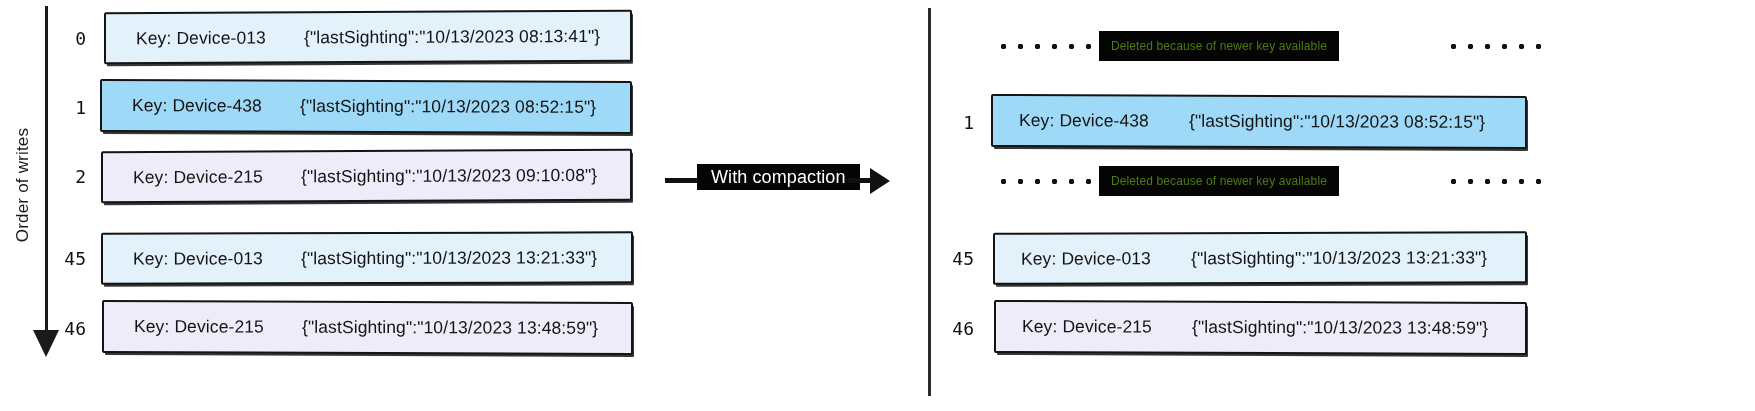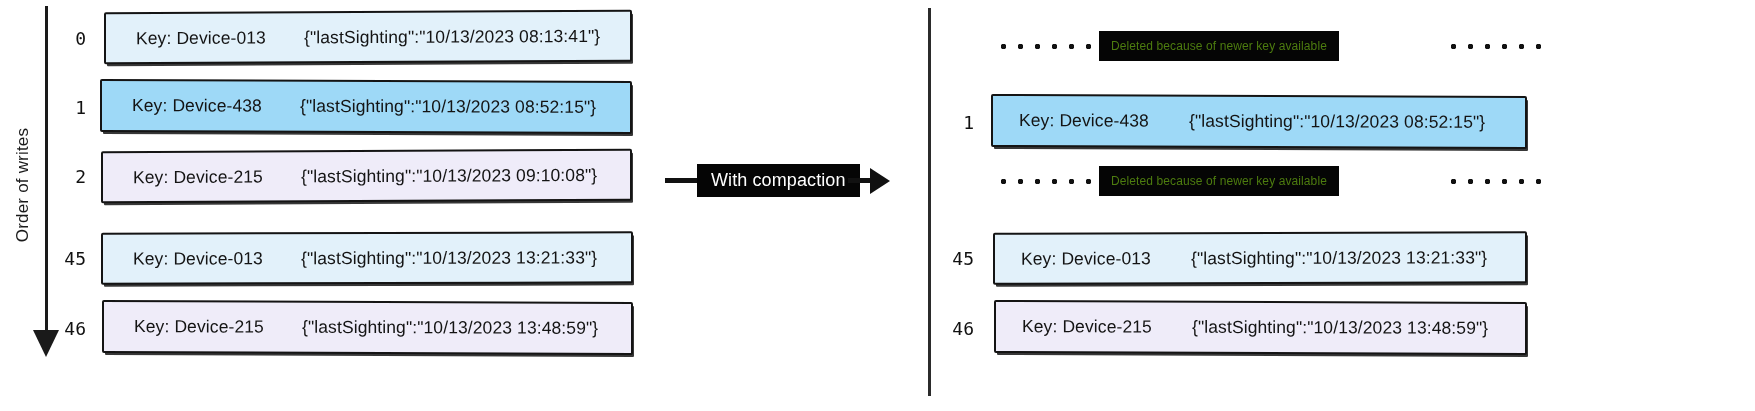--- a/index.html
+++ b/index.html
@@ -188,21 +188,21 @@
     <span class="val">{"lastSighting":"10/13/2023 13:21:33"}</span>
   </div>
 
   <div class="idx" style="left:58px; top:318px; width:28px;">46</div>
   <div class="rec skew-b fill-lavender" style="left:102px; top:301px; width:531px; height:53px;">
     <span class="key">Key: Device-215</span>
     <span class="val">{"lastSighting":"10/13/2023 13:48:59"}</span>
   </div>
 
   <div class="arrow-line" style="left:665px; top:178px; width:40px;"></div>
-  <div class="black-tag" style="left:697px; top:164px; height:33px;">With compaction</div>
+  <div class="black-tag" style="left:697px; top:164px; height:26px;">With compaction</div>
   <div class="arrow-line" style="left:848px; top:178px; width:36px;"></div>
   <div class="arrow-head" style="left:870px; top:168px;"></div>
 
   <div class="panel-divider"></div>
 
   <div class="dotted" style="left:995px; top:43px; width:110px;"></div>
   <div class="deleted-tag" style="left:1099px; top:31px; height:30px;">Deleted because of newer key available</div>
   <div class="dotted" style="left:1445px; top:43px; width:105px;"></div>
 
   <div class="idx" style="left:952px; top:112px; width:22px;">1</div>

